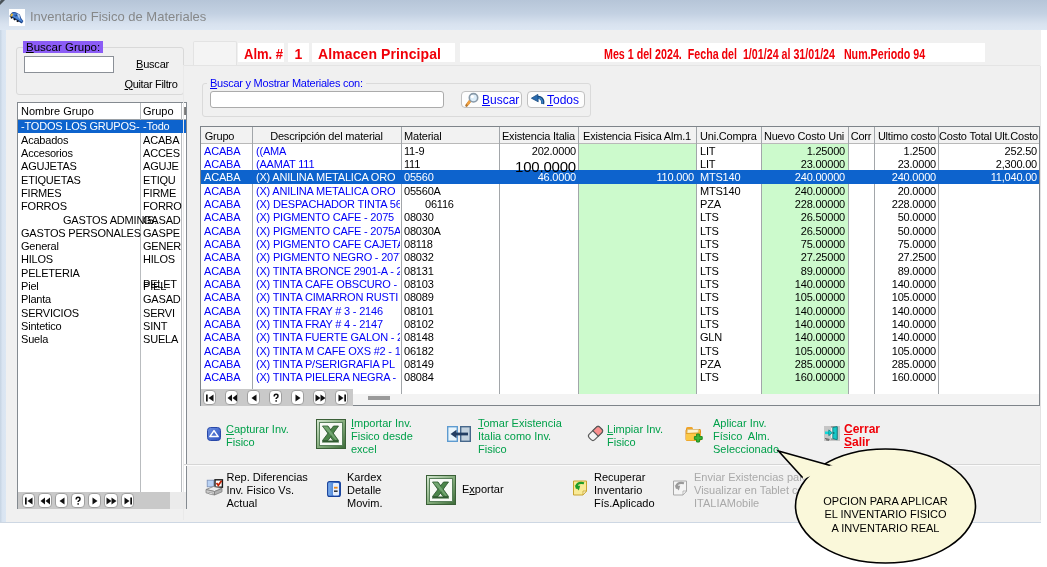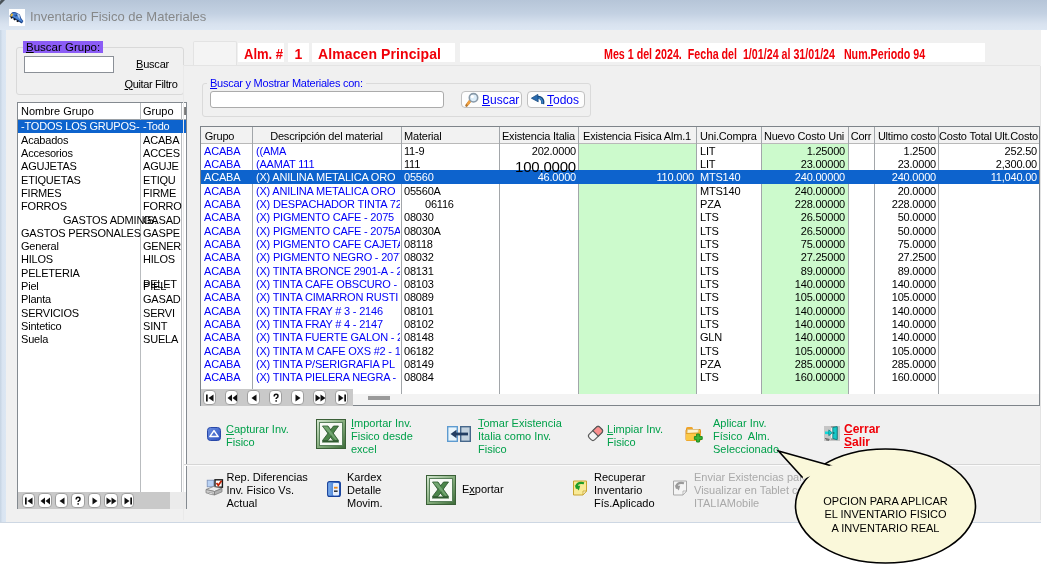--- a/index.html
+++ b/index.html
@@ -197,21 +197,21 @@
 <div class="txt" style="left:760px;top:171.2px;width:85px;text-align:right;font-size:11px;letter-spacing:-0.2px;color:#fff;z-index:4;">240.00000</div>
 <div class="txt" style="left:874px;top:171.2px;width:62px;text-align:right;font-size:11px;letter-spacing:-0.2px;color:#fff;z-index:4;">240.0000</div>
 <div class="txt" style="left:938px;top:171.2px;width:99px;text-align:right;font-size:11px;letter-spacing:-0.2px;color:#fff;z-index:4;">11,040.00</div>
 <div class="txt" style="left:204px;top:184.54999999999998px;font-size:11px;letter-spacing:-0.2px;color:#0000f8;z-index:4;">ACABA</div>
 <div class="txt" style="left:256px;top:184.54999999999998px;width:144px;overflow:hidden;font-size:11px;letter-spacing:-0.2px;color:#0000f8;z-index:4;">(X) ANILINA METALICA ORO</div>
 <div class="txt" style="left:404px;top:184.54999999999998px;font-size:11px;letter-spacing:-0.2px;color:#000;z-index:4;">05560A</div>
 <div class="txt" style="left:700px;top:184.54999999999998px;font-size:11px;letter-spacing:-0.2px;color:#000;z-index:4;">MTS140</div>
 <div class="txt" style="left:760px;top:184.54999999999998px;width:85px;text-align:right;font-size:11px;letter-spacing:-0.2px;color:#000;z-index:4;">240.00000</div>
 <div class="txt" style="left:874px;top:184.54999999999998px;width:62px;text-align:right;font-size:11px;letter-spacing:-0.2px;color:#000;z-index:4;padding-left:21px;">20.0000</div>
 <div class="txt" style="left:204px;top:197.89999999999998px;font-size:11px;letter-spacing:-0.2px;color:#0000f8;z-index:4;">ACABA</div>
-<div class="txt" style="left:256px;top:197.89999999999998px;width:144px;overflow:hidden;font-size:11px;letter-spacing:-0.2px;color:#0000f8;z-index:4;">(X) DESPACHADOR TINTA 72</div>
+<div class="txt" style="left:256px;top:197.89999999999998px;width:144px;overflow:hidden;font-size:11px;letter-spacing:-0.2px;color:#0000f8;z-index:4;">(X) DESPACHADOR TINTA 56</div>
 <div class="txt" style="left:404px;top:197.89999999999998px;font-size:11px;letter-spacing:-0.2px;color:#000;z-index:4;margin-left:21px;">06116</div>
 <div class="txt" style="left:700px;top:197.89999999999998px;font-size:11px;letter-spacing:-0.2px;color:#000;z-index:4;">PZA</div>
 <div class="txt" style="left:760px;top:197.89999999999998px;width:85px;text-align:right;font-size:11px;letter-spacing:-0.2px;color:#000;z-index:4;">228.00000</div>
 <div class="txt" style="left:874px;top:197.89999999999998px;width:62px;text-align:right;font-size:11px;letter-spacing:-0.2px;color:#000;z-index:4;">228.0000</div>
 <div class="txt" style="left:204px;top:211.24999999999997px;font-size:11px;letter-spacing:-0.2px;color:#0000f8;z-index:4;">ACABA</div>
 <div class="txt" style="left:256px;top:211.24999999999997px;width:144px;overflow:hidden;font-size:11px;letter-spacing:-0.2px;color:#0000f8;z-index:4;">(X) PIGMENTO CAFE - 2075</div>
 <div class="txt" style="left:404px;top:211.24999999999997px;font-size:11px;letter-spacing:-0.2px;color:#000;z-index:4;">08030</div>
 <div class="txt" style="left:700px;top:211.24999999999997px;font-size:11px;letter-spacing:-0.2px;color:#000;z-index:4;">LTS</div>
 <div class="txt" style="left:760px;top:211.24999999999997px;width:85px;text-align:right;font-size:11px;letter-spacing:-0.2px;color:#000;z-index:4;">26.50000</div>
 <div class="txt" style="left:874px;top:211.24999999999997px;width:62px;text-align:right;font-size:11px;letter-spacing:-0.2px;color:#000;z-index:4;">50.0000</div>

